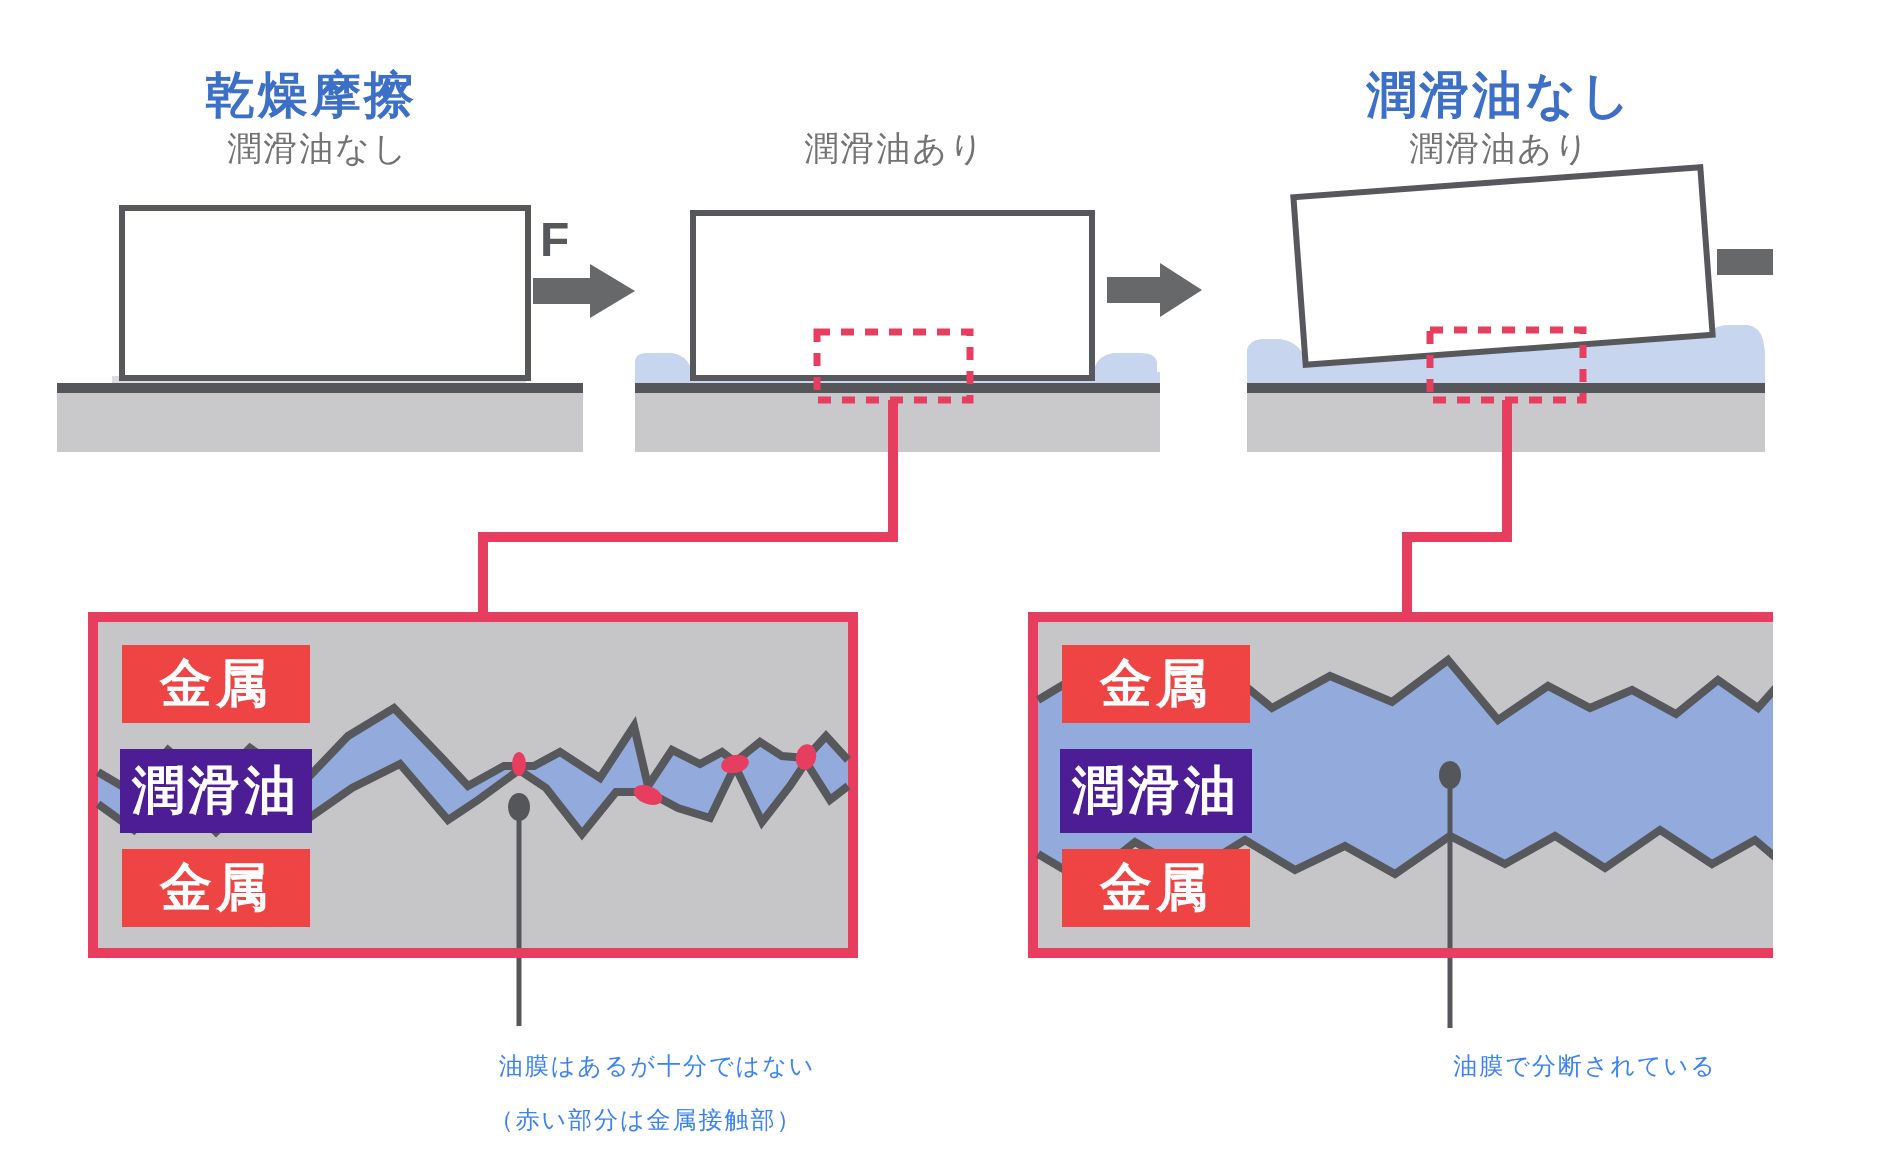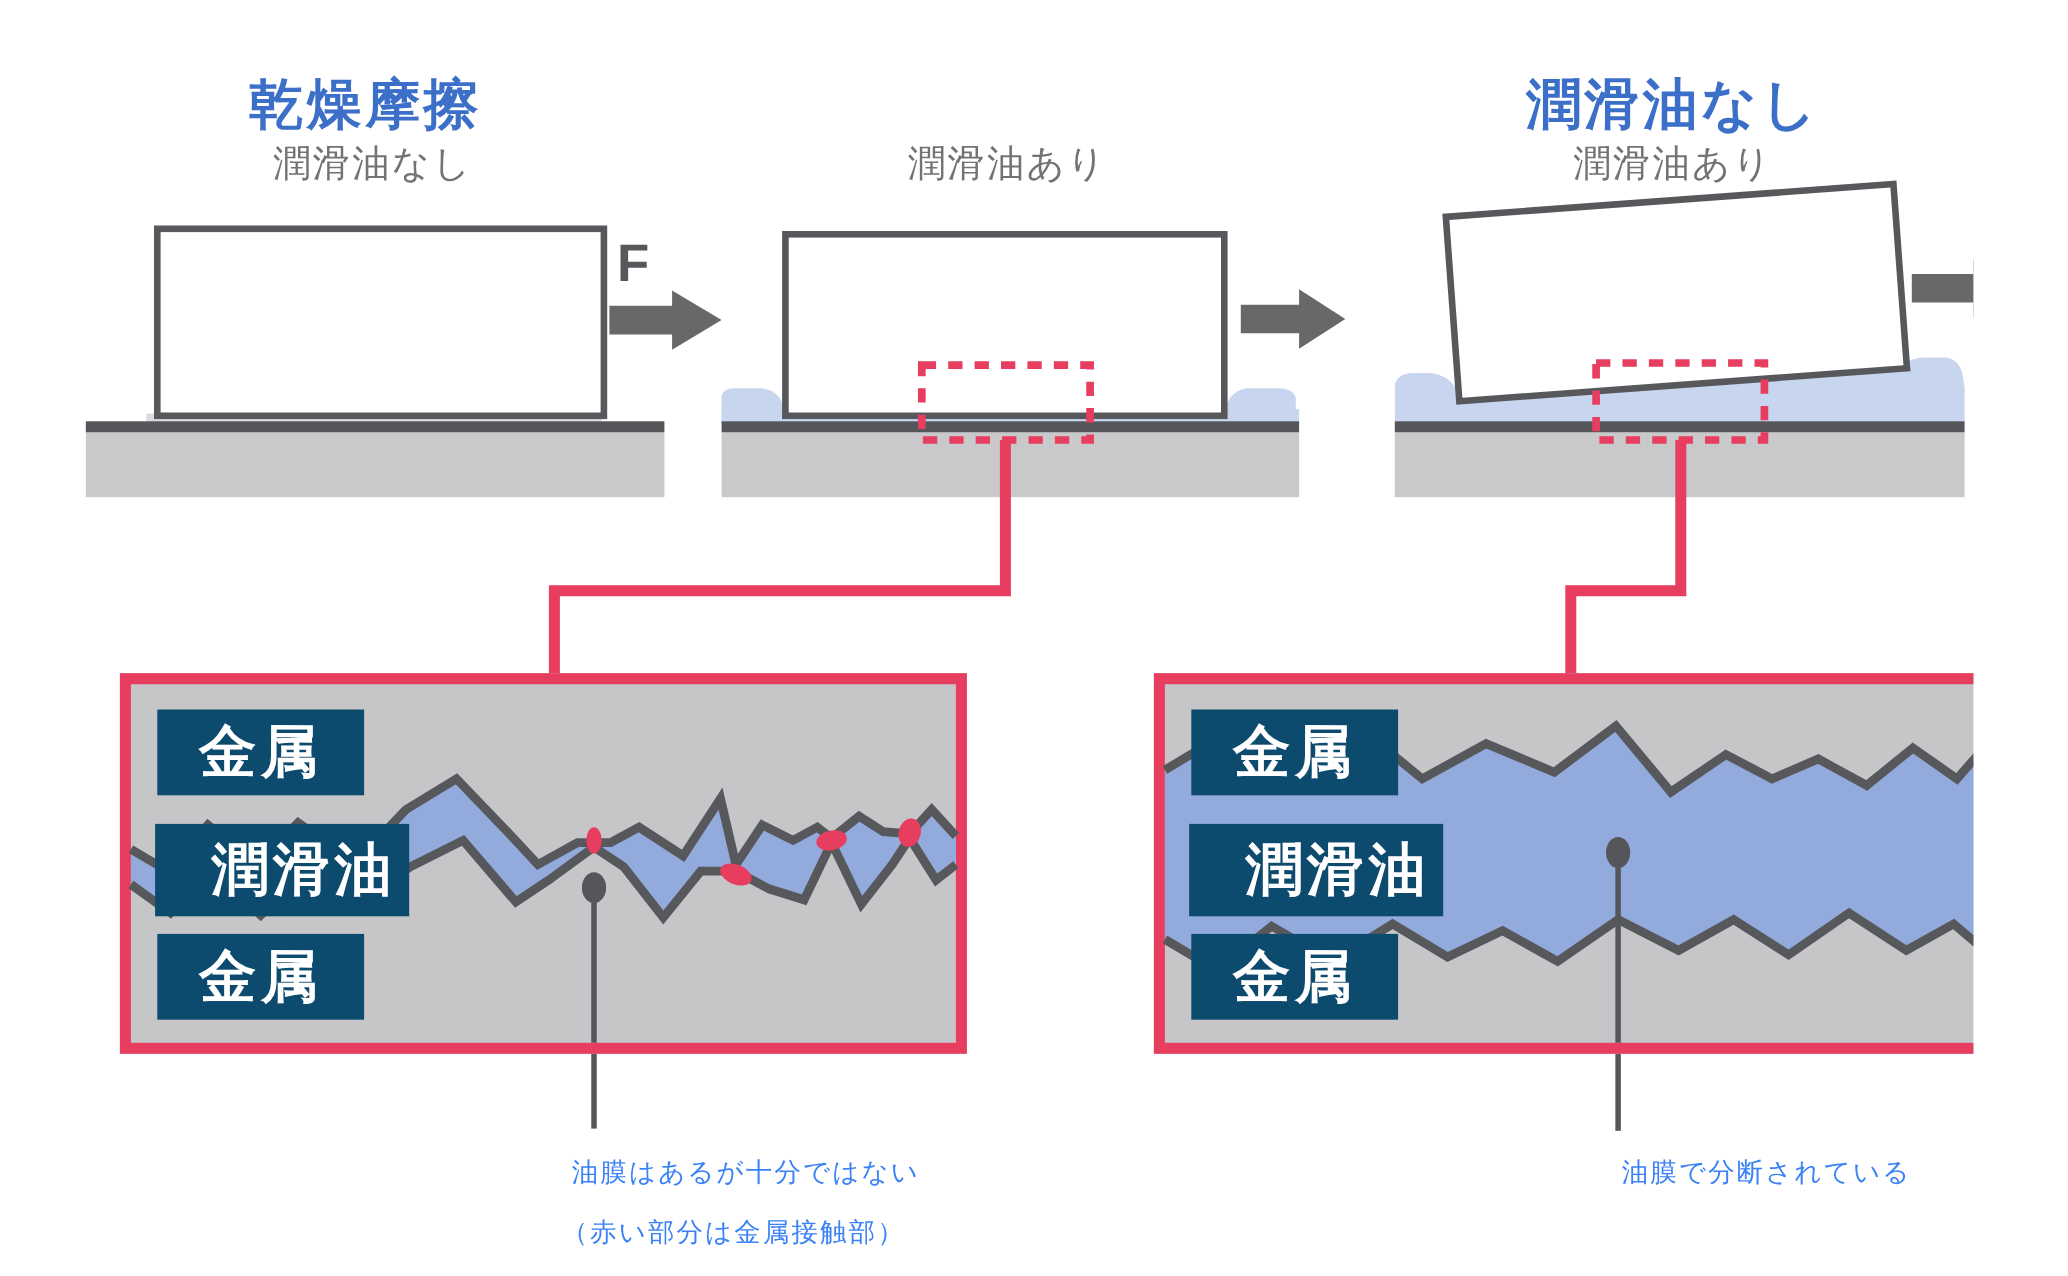--- a/index.html
+++ b/index.html
@@ -1,19 +1,18 @@
 <!DOCTYPE html>
 <html><head>
 <meta charset="utf-8">
 <style>
   html,body{margin:0;padding:0;background:#ffffff;}
   #canvas{
     position:relative;width:1773px;height:1160px;overflow:hidden;background:#ffffff;
     font-family:"Liberation Sans","DejaVu Sans",sans-serif;
-    margin-left:21px;
   }
   .abs{position:absolute;}
   svg{position:absolute;left:0;top:0;}
   .stage-title{
     font-size:50px;font-weight:bold;color:#3c6fc8;letter-spacing:3px;
     transform:translateX(-50%);white-space:nowrap;
   }
   .stage-subtitle{
     font-size:34px;color:#737373;letter-spacing:2px;
     transform:translateX(-50%);white-space:nowrap;
@@ -22,22 +21,22 @@
     font-size:48px;font-weight:bold;color:#57585b;
   }
   .detail-panel{
     position:absolute;width:750px;height:326px;
     border:10px solid #e73e60;background:#c6c6c8;z-index:2;
   }
   .layer-label{
     position:absolute;z-index:4;display:flex;align-items:center;justify-content:center;
     color:#ffffff;font-size:52px;font-weight:bold;letter-spacing:4px;white-space:nowrap;
   }
-  .metal-label{background:#0c4a6e;}
-  .oil-label{background:#0c4a6e;padding-left:39px;}
+  .metal-label{background:#ef4444;}
+  .oil-label{background:#4c1d95;}
   .caption{
     position:absolute;z-index:5;font-size:24px;color:#3b82f6;letter-spacing:2px;
     transform:translateX(-50%);white-space:nowrap;
   }
   .svg-top{z-index:1;}
   .svg-detail{z-index:3;}
 </style>
 </head>
 <body>
 

